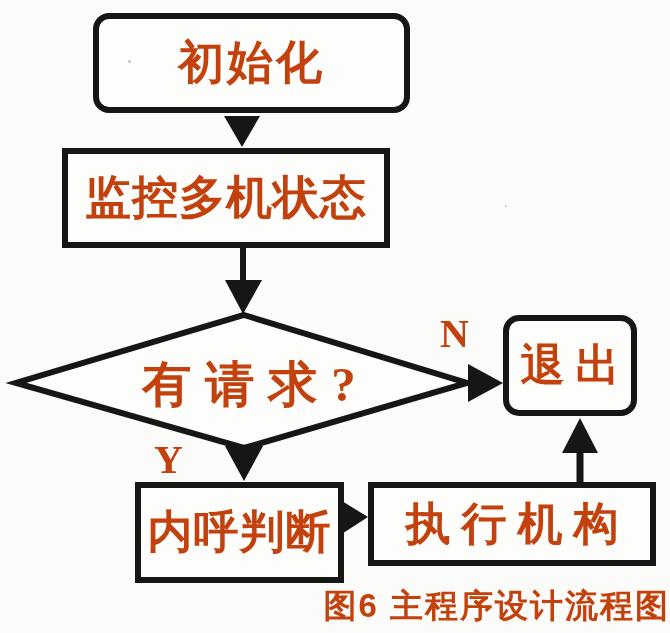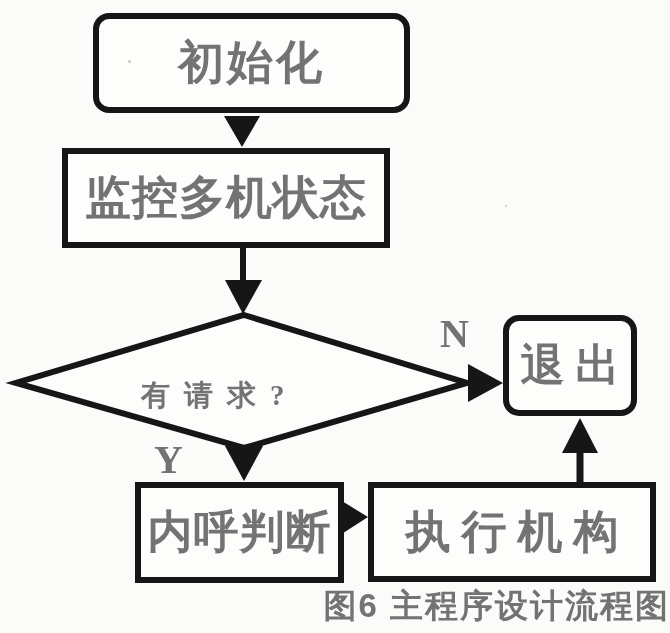--- a/index.html
+++ b/index.html
@@ -7,21 +7,21 @@
     padding: 0;
     background: #ffffff;
   }
   #stage {
     position: relative;
     width: 670px;
     height: 633px;
     background: #fbfbf9;
     overflow: hidden;
     font-family: "Liberation Serif", "DejaVu Serif", serif;
-    color: #737373;
+    color: #c2410c;
   }
   #connector-layer {
     position: absolute;
     left: 0; top: 0;
     width: 670px; height: 633px;
   }
   .node {
     position: absolute;
     box-sizing: border-box;
     border: 6px solid #161616;
@@ -32,27 +32,27 @@
     font-size: 46px;
     font-weight: 600;
     line-height: 1;
     white-space: nowrap;
   }
   .rounded { border-radius: 16px; }
   .node-init      { left: 93px;  top: 13px;  width: 317px; height: 100px; letter-spacing: 3px; }
   .node-monitor   { left: 62px;  top: 148px; width: 328px; height: 100px; letter-spacing: 1px; }
   .node-exit      { left: 503px; top: 315px; width: 134px; height: 101px; font-size: 44px; letter-spacing: 11px; padding-left: 11px; }
   .node-internal  { left: 127px; top: 482px; width: 209px; height: 101px; font-size: 45px; letter-spacing: 1px; margin-left: 8px; }
-  .node-actuator  { left: 368px; top: 482px; width: 288px; height: 100px; font-size: 45px; letter-spacing: 11px; padding-left: 11px; }
+  .node-actuator  { left: 368px; top: 482px; width: 288px; height: 84px; font-size: 45px; letter-spacing: 11px; padding-left: 11px; }
   .decision-label {
     position: absolute;
-    left: 133px; top: 381px;
+    left: 133px; top: 360px;
     width: 230px;
-    text-align: left;
-    font-size: 29px;
+    text-align: center;
+    font-size: 49px;
     font-weight: 600;
     letter-spacing: 14px;
     padding-left: 8px;
     line-height: 1;
     white-space: nowrap;
   }
   .branch-label {
     position: absolute;
     font-size: 40px;
     font-weight: 600;

